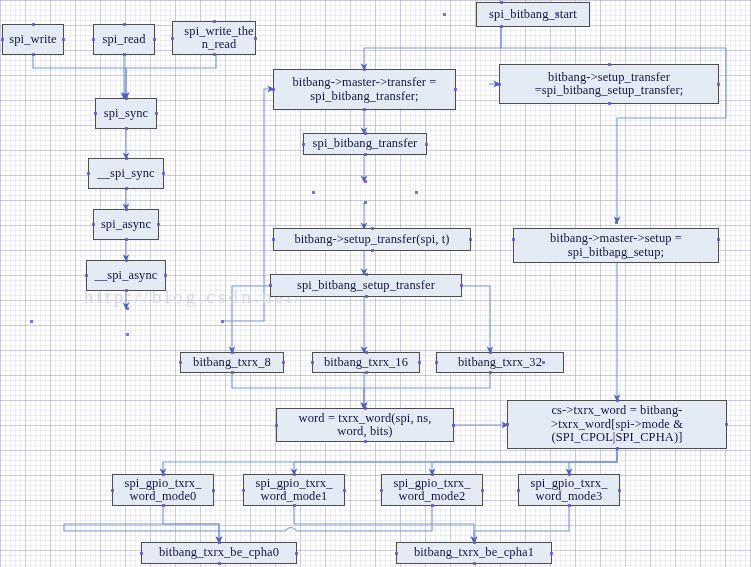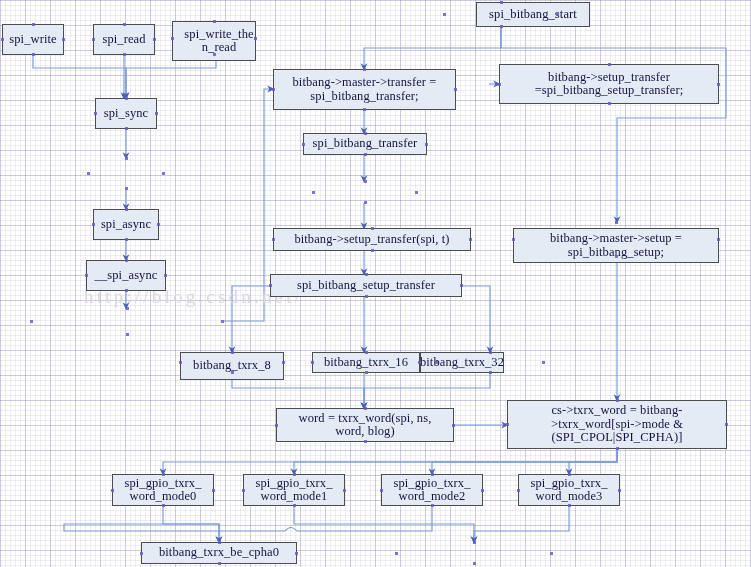--- a/index.html
+++ b/index.html
@@ -116,31 +116,32 @@
 <div class="node" style="left: 2px; top: 24px; width: 62px; height: 31px;">spi_write</div>
     <div class="port" style="left: 1px; top: 38px;"></div>
     <div class="port" style="left: 62px; top: 38px;"></div>
     <div class="port" style="left: 31.5px; top: 23px;"></div>
     <div class="port" style="left: 31.5px; top: 53px;"></div>
     <div class="node" style="left: 93px; top: 24px; width: 62px; height: 31px;">spi_read</div>
     <div class="port" style="left: 92px; top: 38px;"></div>
     <div class="port" style="left: 153px; top: 38px;"></div>
     <div class="port" style="left: 122.5px; top: 23px;"></div>
     <div class="port" style="left: 122.5px; top: 53px;"></div>
-    <div class="node" style="left: 172px; top: 21px; width: 84px; height: 40px; padding-left: 12px;">spi_write_the
+    <div class="node" style="left: 172px; top: 21px; width: 84px; height: 34px; padding-left: 12px;">spi_write_the
 n_read</div>
     <div class="port" style="left: 171px; top: 36.5px;"></div>
     <div class="port" style="left: 254px; top: 36.5px;"></div>
     <div class="port" style="left: 212.5px; top: 20px;"></div>
     <div class="port" style="left: 212.5px; top: 53px;"></div>
     <div class="node" style="left: 95px; top: 98px; width: 62px; height: 31px;">spi_sync</div>
     <div class="port" style="left: 94px; top: 112px;"></div>
     <div class="port" style="left: 155px; top: 112px;"></div>
     <div class="port" style="left: 124.5px; top: 97px;"></div>
     <div class="port" style="left: 124.5px; top: 127px;"></div>
+    <div class="node" style="left: 88px; top: 158px; width: 76px; height: 31px;">__spi_sync</div>
     <div class="port" style="left: 87px; top: 172px;"></div>
     <div class="port" style="left: 162px; top: 172px;"></div>
     <div class="port" style="left: 124.5px; top: 157px;"></div>
     <div class="port" style="left: 124.5px; top: 187px;"></div>
     <div class="node" style="left: 93px; top: 209px; width: 66px; height: 31px;">spi_async</div>
     <div class="port" style="left: 92px; top: 223px;"></div>
     <div class="port" style="left: 157px; top: 223px;"></div>
     <div class="port" style="left: 124.5px; top: 208px;"></div>
     <div class="port" style="left: 124.5px; top: 238px;"></div>
     <div class="node" style="left: 86px; top: 260px; width: 80px; height: 31px;">__spi_async</div>
@@ -187,37 +188,37 @@
     <div class="node" style="left: 273px; top: 228px; width: 198px; height: 23px;">bitbang-&gt;setup_transfer(spi, t)</div>
     <div class="port" style="left: 272px; top: 238px;"></div>
     <div class="port" style="left: 469px; top: 238px;"></div>
     <div class="port" style="left: 370.5px; top: 227px;"></div>
     <div class="port" style="left: 370.5px; top: 249px;"></div>
     <div class="node" style="left: 270px; top: 274px; width: 192px; height: 23px;">spi_bitbang_setup_transfer</div>
     <div class="port" style="left: 269px; top: 284px;"></div>
     <div class="port" style="left: 460px; top: 284px;"></div>
     <div class="port" style="left: 364.5px; top: 273px;"></div>
     <div class="port" style="left: 364.5px; top: 295px;"></div>
-    <div class="node" style="left: 180px; top: 352px; width: 104px; height: 28px;">bitbang_txrx_8</div>
+    <div class="node" style="left: 180px; top: 352px; width: 104px; height: 21px;">bitbang_txrx_8</div>
     <div class="port" style="left: 179px; top: 361px;"></div>
     <div class="port" style="left: 282px; top: 361px;"></div>
     <div class="port" style="left: 230.5px; top: 351px;"></div>
     <div class="port" style="left: 230.5px; top: 371px;"></div>
     <div class="node" style="left: 312px; top: 352px; width: 108px; height: 21px;">bitbang_txrx_16</div>
     <div class="port" style="left: 311px; top: 361px;"></div>
     <div class="port" style="left: 418px; top: 361px;"></div>
     <div class="port" style="left: 364.5px; top: 351px;"></div>
     <div class="port" style="left: 364.5px; top: 371px;"></div>
-    <div class="node" style="left: 420px; top: 352px; width: 84px; height: 21px;">bitbang_txrx_32</div>
+    <div class="node" style="left: 436px; top: 352px; width: 128px; height: 21px;">bitbang_txrx_32</div>
     <div class="port" style="left: 435px; top: 361px;"></div>
     <div class="port" style="left: 542px; top: 361px;"></div>
     <div class="port" style="left: 488.5px; top: 351px;"></div>
     <div class="port" style="left: 488.5px; top: 371px;"></div>
     <div class="node" style="left: 276px; top: 408px; width: 178px; height: 34px;">word = txrx_word(spi, ns,
-word, blog)</div>
+word, bits)</div>
     <div class="port" style="left: 275px; top: 423.5px;"></div>
     <div class="port" style="left: 452px; top: 423.5px;"></div>
     <div class="port" style="left: 363.5px; top: 407px;"></div>
     <div class="port" style="left: 363.5px; top: 440px;"></div>
     <div class="node" style="left: 507px; top: 400px; width: 220px; height: 49px;">cs-&gt;txrx_word = bitbang-
 &gt;txrx_word[spi-&gt;mode &amp;
 (SPI_CPOL|SPI_CPHA)]</div>
     <div class="port" style="left: 506px; top: 423px;"></div>
     <div class="port" style="left: 725px; top: 423px;"></div>
     <div class="port" style="left: 615.5px; top: 399px;"></div>
@@ -244,17 +245,18 @@
 word_mode3</div>
     <div class="port" style="left: 517px; top: 488.5px;"></div>
     <div class="port" style="left: 618px; top: 488.5px;"></div>
     <div class="port" style="left: 567.5px; top: 473px;"></div>
     <div class="port" style="left: 567.5px; top: 504px;"></div>
     <div class="node" style="left: 141px; top: 542px; width: 156px; height: 22px;">bitbang_txrx_be_cpha0</div>
     <div class="port" style="left: 140px; top: 551.5px;"></div>
     <div class="port" style="left: 295px; top: 551.5px;"></div>
     <div class="port" style="left: 217.5px; top: 541px;"></div>
     <div class="port" style="left: 217.5px; top: 562px;"></div>
+    <div class="node" style="left: 396px; top: 542px; width: 156px; height: 22px;">bitbang_txrx_be_cpha1</div>
     <div class="port" style="left: 395px; top: 551.5px;"></div>
     <div class="port" style="left: 550px; top: 551.5px;"></div>
     <div class="port" style="left: 472.5px; top: 541px;"></div>
     <div class="port" style="left: 472.5px; top: 562px;"></div>
   </div>
 
 </body></html>

